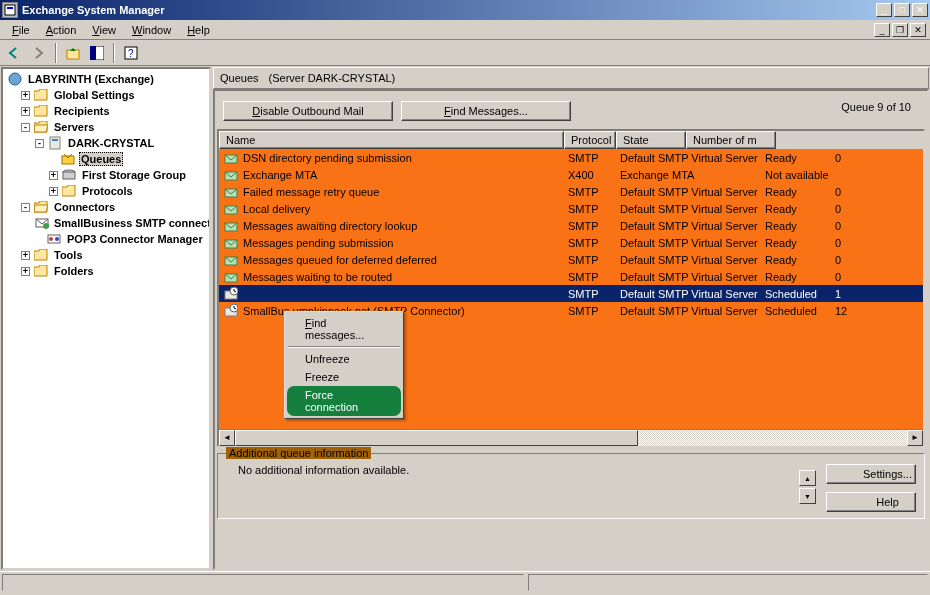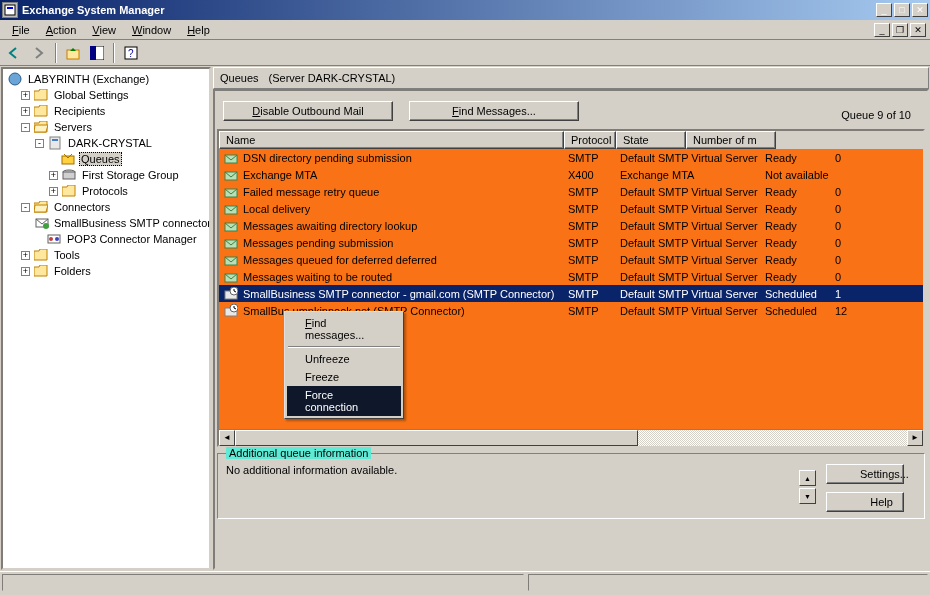--- a/index.html
+++ b/index.html
@@ -65,20 +65,21 @@
 
   
   .treepane {
     width: 210px;
     background:#fff;
     border:2px inset #d4d0c8;
     margin:1px;
     overflow:auto;
     padding:2px 0;
     position:relative;
+    font-weight:bold;
   }
   .treenode { display:flex; align-items:center; height:16px; white-space:nowrap; }
   .exp { width:9px; height:9px; border:1px solid #808080; background:#fff;
          display:inline-flex; align-items:center; justify-content:center;
          font-size:9px; line-height:1; margin-right:3px; color:#000;}
   .noexp { width:11px; display:inline-block; }
   .ticon { width:16px; height:14px; margin-right:3px; display:inline-flex; align-items:center; justify-content:center; }
   .tlabel { padding:0 2px; }
   .tsel { background:#d4d0c8; border:1px dotted #000; padding:0 1px; }
   .ind1 { padding-left: 4px; }
@@ -89,21 +90,21 @@
   
   .rightpane { flex:1; display:flex; flex-direction:column; margin:1px; }
   .contentheader {
     height:22px; background:#d4d0c8; border:1px solid #808080; border-top-color:#fff; border-left-color:#fff;
     display:flex; align-items:center; padding:0 6px;
   }
   .maincontent {
     flex:1; border:2px inset #d4d0c8; background:#d4d0c8;
     display:flex; flex-direction:column; padding:2px;
   }
-  .buttonrow { display:flex; align-items:flex-end; padding:8px 6px; gap:16px; }
+  .buttonrow { display:flex; align-items:flex-start; padding:8px 6px; gap:8px; }
   .btn {
     background:#d4d0c8;
     border:1px solid #404040; border-top-color:#fff; border-left-color:#fff;
     box-shadow: inset -1px -1px 0 #808080, inset 1px 1px 0 #d4d0c8;
     padding:3px 0; text-align:center; cursor:default;
     width:170px;
   }
   .queuecount { margin-left:auto; padding-right:8px; }
 
   
@@ -133,44 +134,44 @@
 
   
   .addinfo {
     margin-top:6px;
     border:1px solid #808080; border-right-color:#fff; border-bottom-color:#fff;
     background:#d4d0c8;
     position:relative; padding:10px 8px 8px 8px;
     display:flex; gap:10px; align-items:flex-start;
     height:66px;
   }
-  .groupbox-label { position:absolute; top:-7px; left:8px; background:#5eead4; padding:0 3px; font-size:11px;}
-  .infotext { flex:1; }
+  .groupbox-label { position:absolute; top:-7px; left:8px; background:#a16207; padding:0 3px; font-size:11px;}
+  .infotext { flex:1;margin-left:12px; }
   .infospin { display:flex; flex-direction:column; gap:2px; align-self:center;}
   .spinbtn { width:17px; height:16px; background:#d4d0c8; border:1px solid #404040; border-top-color:#fff; border-left-color:#fff;
              display:flex; align-items:center; justify-content:center; font-size:7px;}
   .sidebtns { display:flex; flex-direction:column; gap:8px; width:90px; }
-  .sidebtns .btn { width:78px;padding-left:33px; }
+  .sidebtns .btn { width:90px;padding-left:33px; }
 
   
   .statusbar { height:22px; background:#d4d0c8; border-top:1px solid #fff; display:flex; }
   .statuspane { border:1px inset #d4d0c8; margin:2px; }
 
   
   .contextmenu {
     position:absolute;
     background:#d4d0c8;
     border:1px solid #404040; border-top-color:#dfdfdf; border-left-color:#dfdfdf;
     box-shadow: 2px 2px 2px rgba(0,0,0,0.3);
     padding:2px;
     z-index:1000;
     width:120px;
   }
   .ctxitem { padding:3px 18px 3px 18px; cursor:default; }
-  .ctxitem.sel { background:#0f172a; color:#fff; }
+  .ctxitem.sel { background:#15803d; color:#fff;border-radius:7px; }
   .ctxsep { height:1px; border-top:1px solid #808080; border-bottom:1px solid #fff; margin:2px 1px;}
   
   
   .c-name { width:345px; }
   .c-proto { width:52px; }
   .c-source { width:145px; }
   .c-state { width:70px; }
   .c-num { width:90px; }
 
   svg { display:block; }
@@ -512,21 +513,20 @@
             </div>
             <div class="row rowsel">
               <div class="cell c-name">
                 <span class="rowicon">
                   <svg width="14" height="14">
                     <rect x="1" y="4" width="12" height="8" fill="#e8e8e8" stroke="#808080"></rect>
                     <circle cx="10" cy="4" r="4" fill="#fff" stroke="#606060"></circle>
                     <path d="M10 2 L10 4 L12 5" stroke="#000" fill="none"></path>
                   </svg>
                 </span>
-                <span>SmallBusiness SMTP connector - gmail.com (SMTP Connector)</span>
               </div>
               <div class="cell c-proto">SMTP</div>
               <div class="cell c-source">Default SMTP Virtual Server</div>
               <div class="cell c-state">Scheduled</div>
               <div class="cell c-num">1</div>
             </div>
             <div class="row">
               <div class="cell c-name">
                 <span class="rowicon">
                   <svg width="14" height="14">

